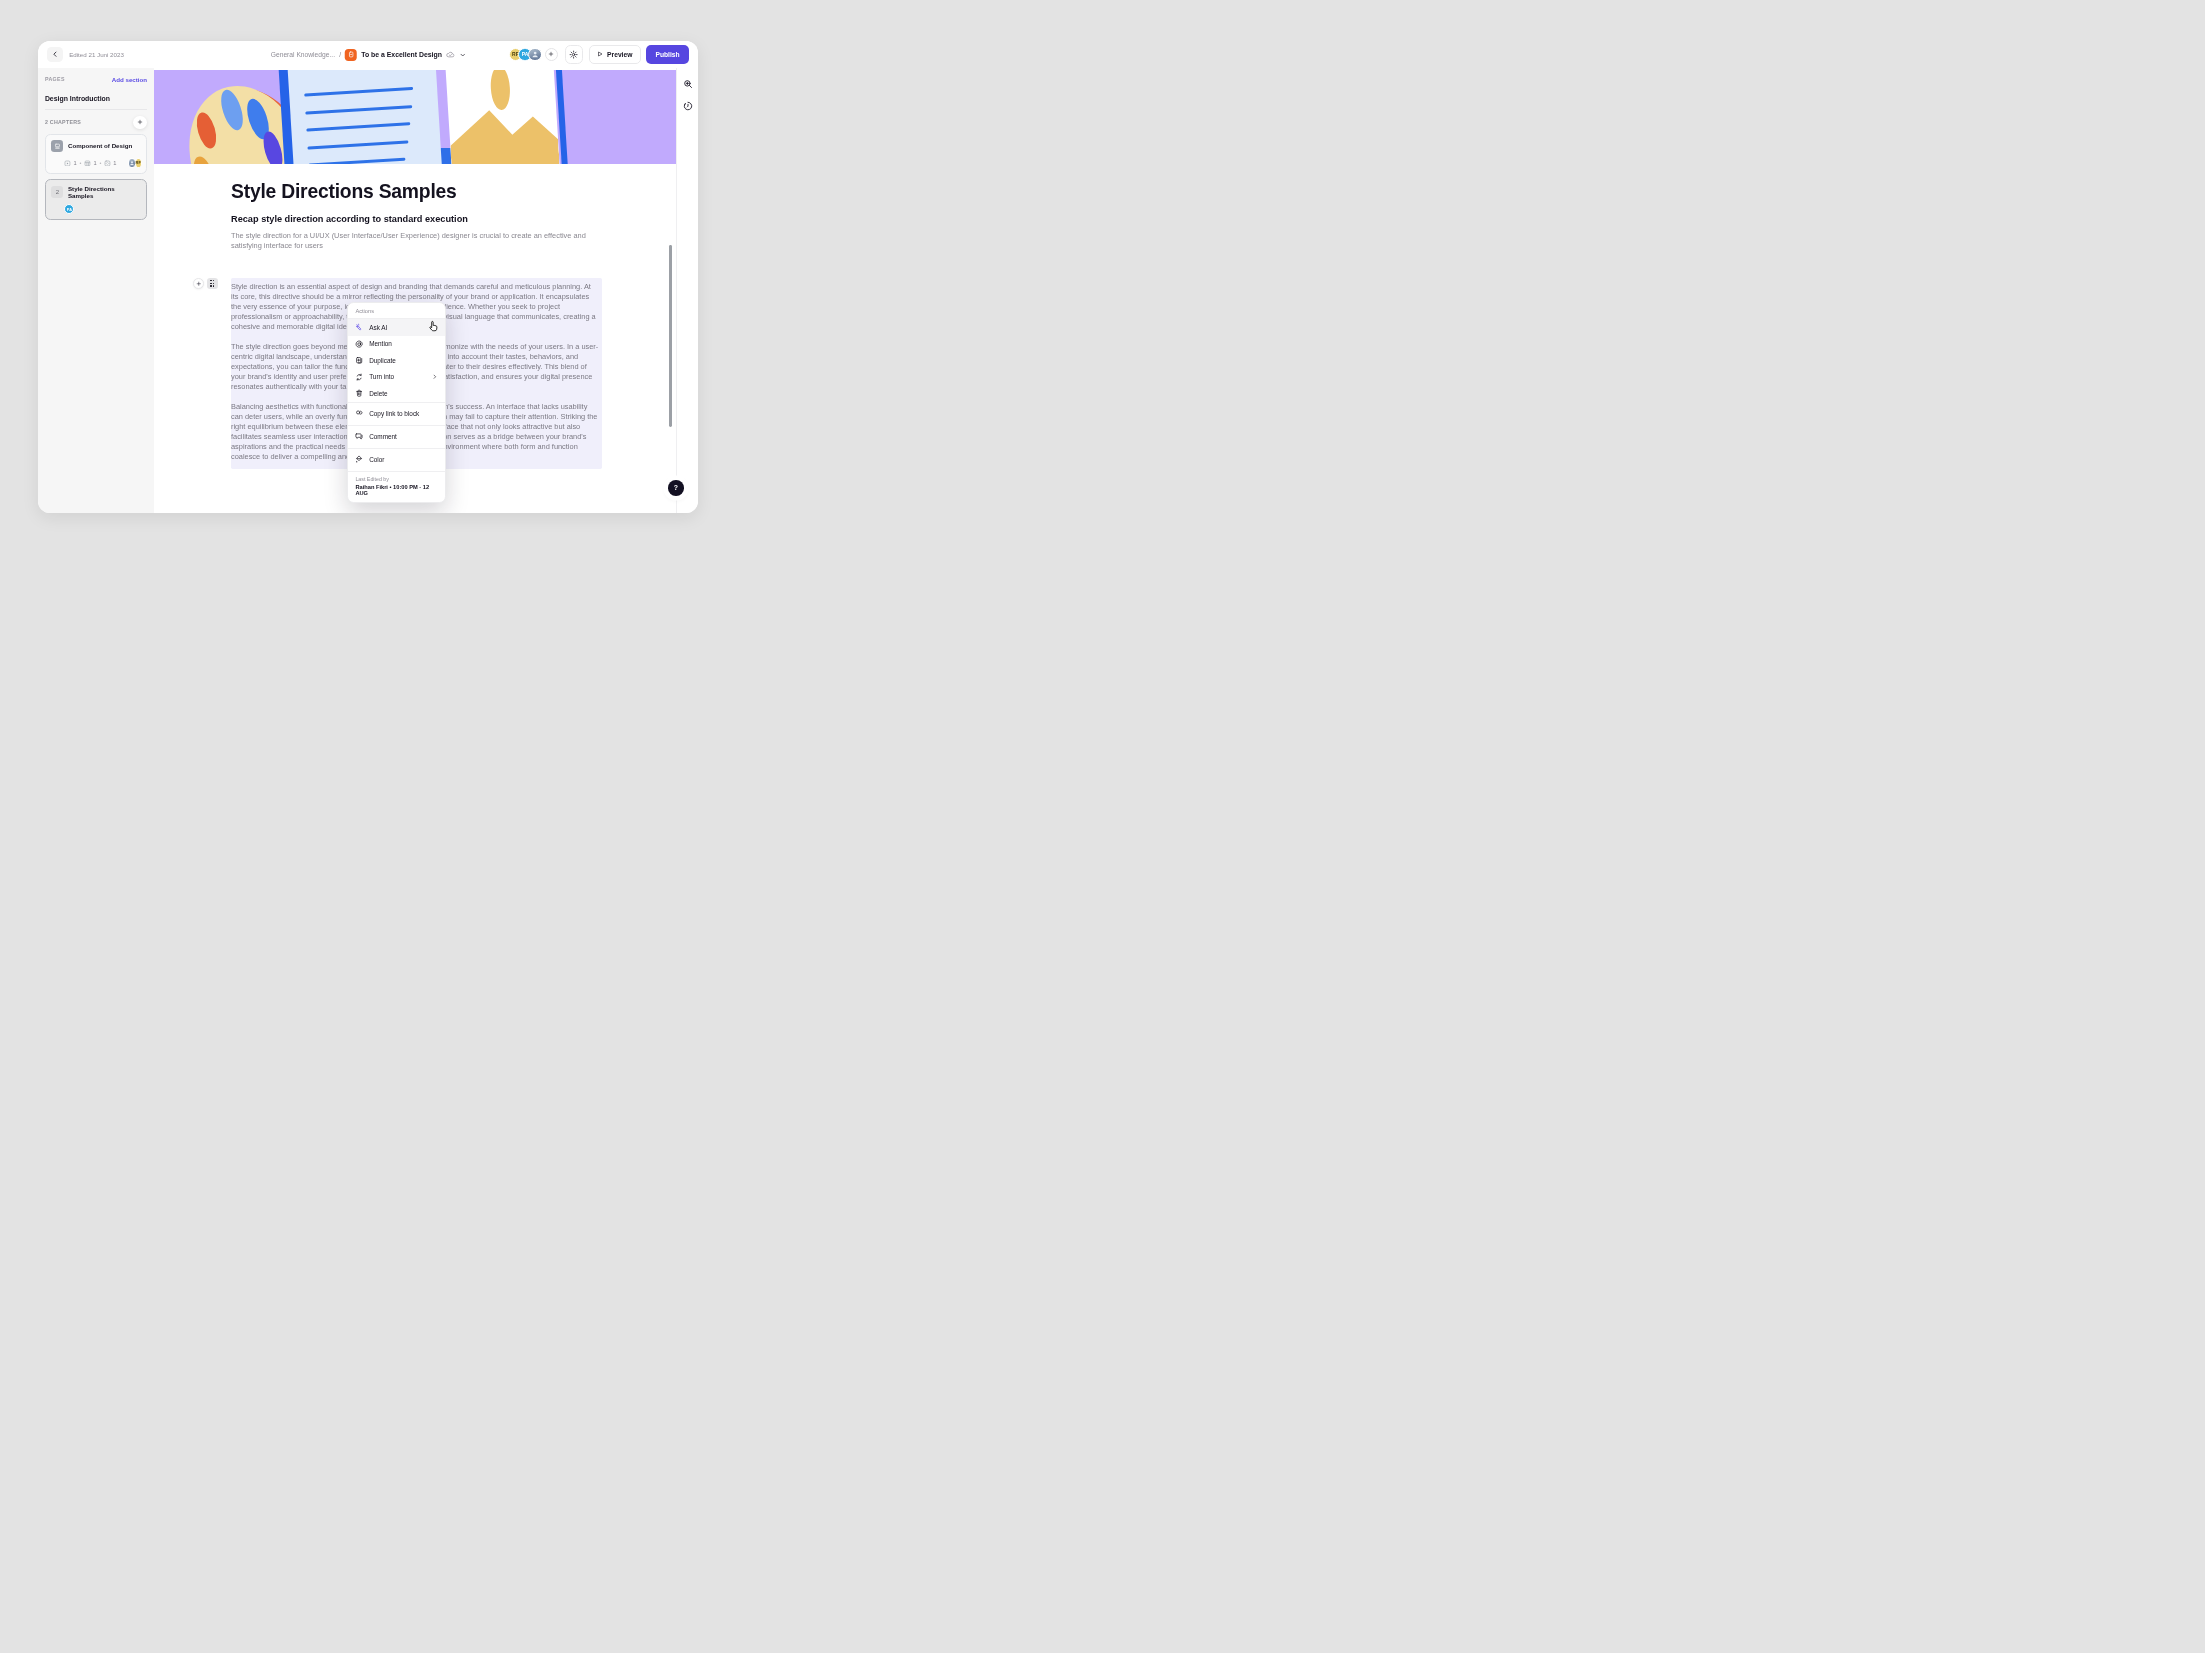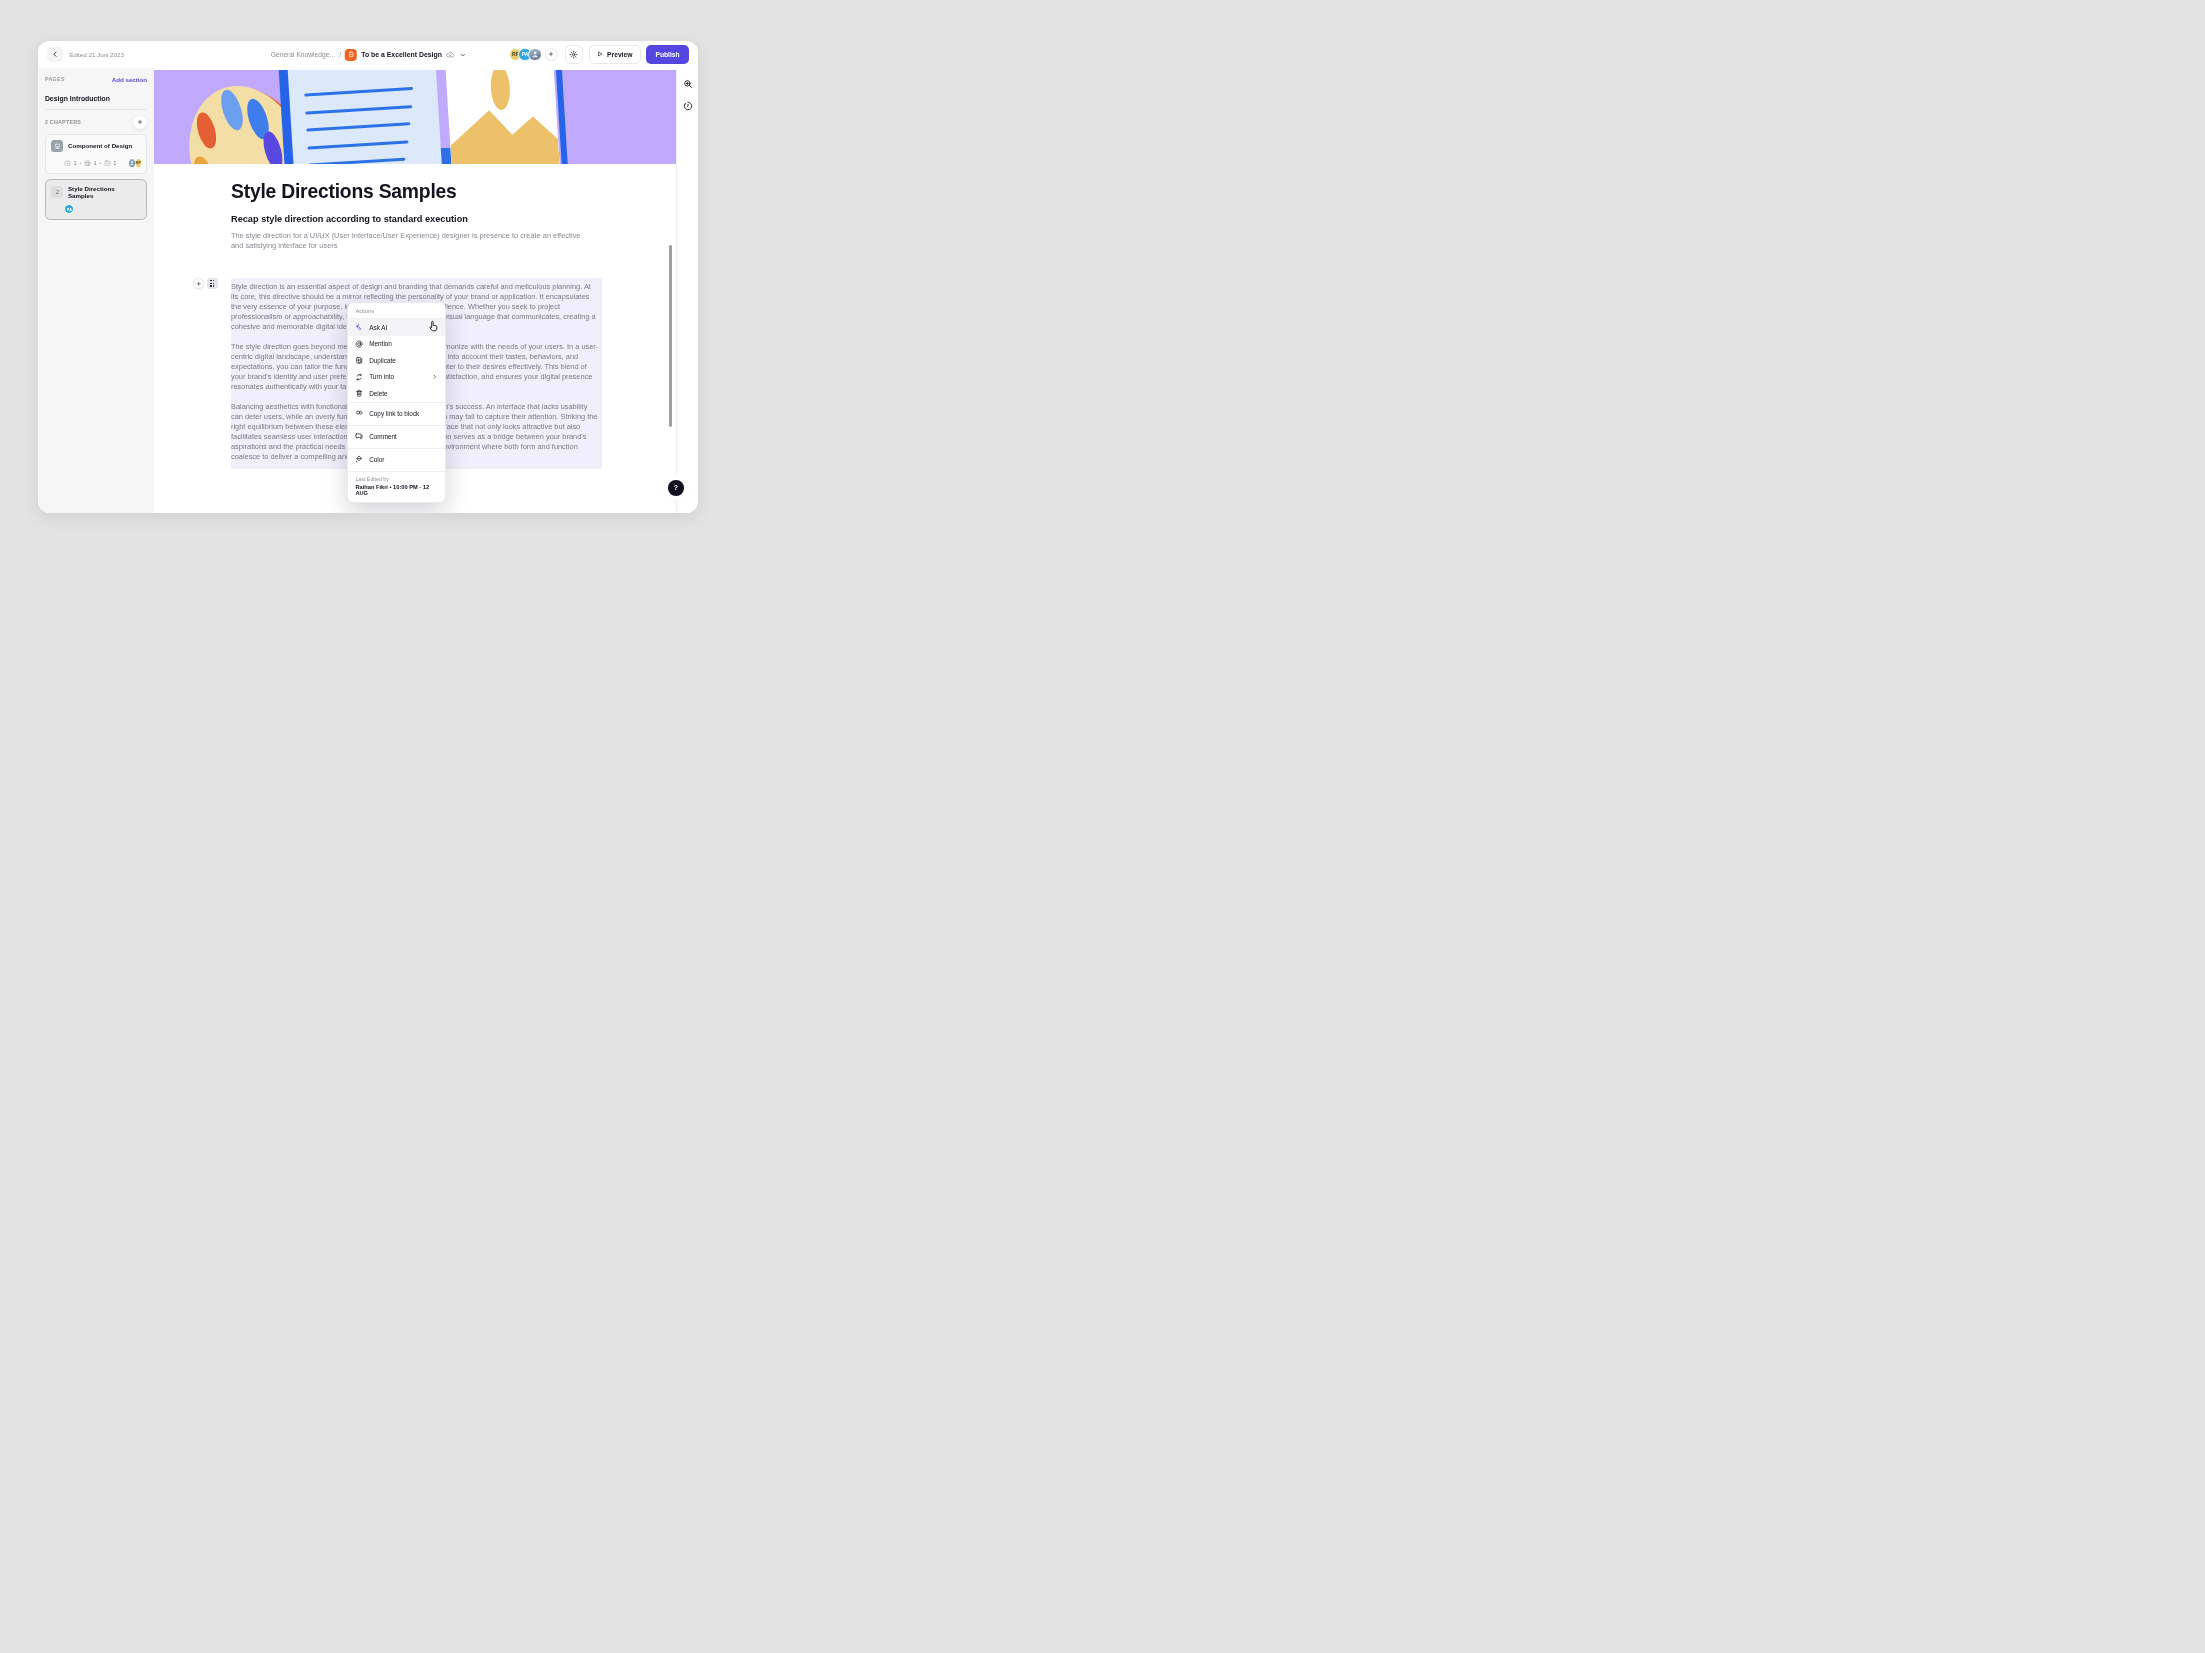--- a/index.html
+++ b/index.html
@@ -288,21 +288,21 @@
       </div>
       <div class="shape panel">
         <div class="sun"></div>
         <div class="mtn mtn1"></div>
       </div>
       <div class="shape bluebar-v"></div>
     </div>
 
     <h1 class="page-title">Style Directions Samples</h1>
     <h2 class="page-sub">Recap style direction according to standard execution</h2>
-    <p class="page-intro">The style direction for a UI/UX (User Interface/User Experience) designer is presence to create an effective and satisfying interface for users</p>
+    <p class="page-intro">The style direction for a UI/UX (User Interface/User Experience) designer is crucial to create an effective and satisfying interface for users</p>
 
     <div class="block-plus">
       <span>
         <svg width="5.5" height="5.5" viewBox="0 0 24 24" fill="none" stroke="#14121f" stroke-width="2.2" stroke-linecap="round">
             <line x1="12" y1="5" x2="12" y2="19"></line>
             <line x1="5" y1="12" x2="19" y2="12"></line>
           </svg>
       </span>
     </div>
     <div class="block-handle">

